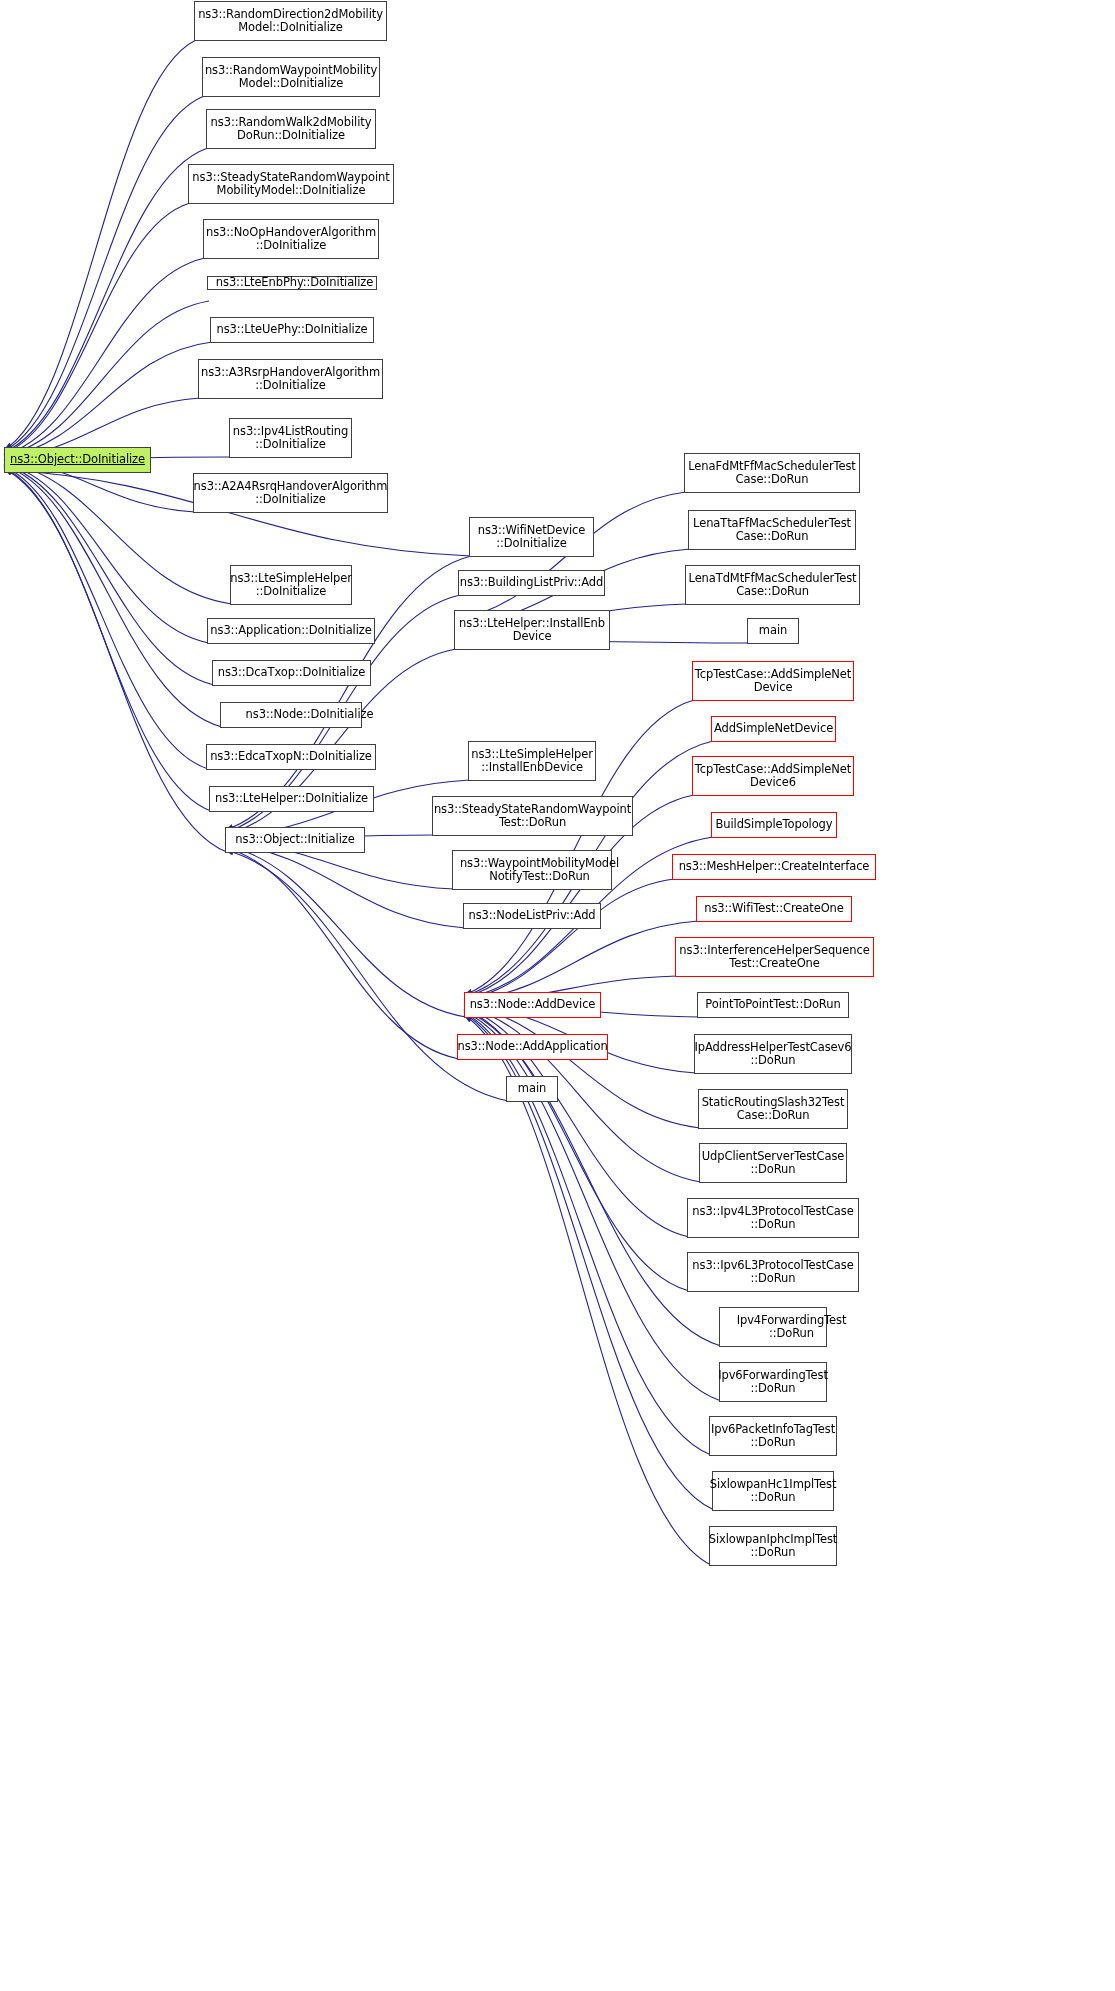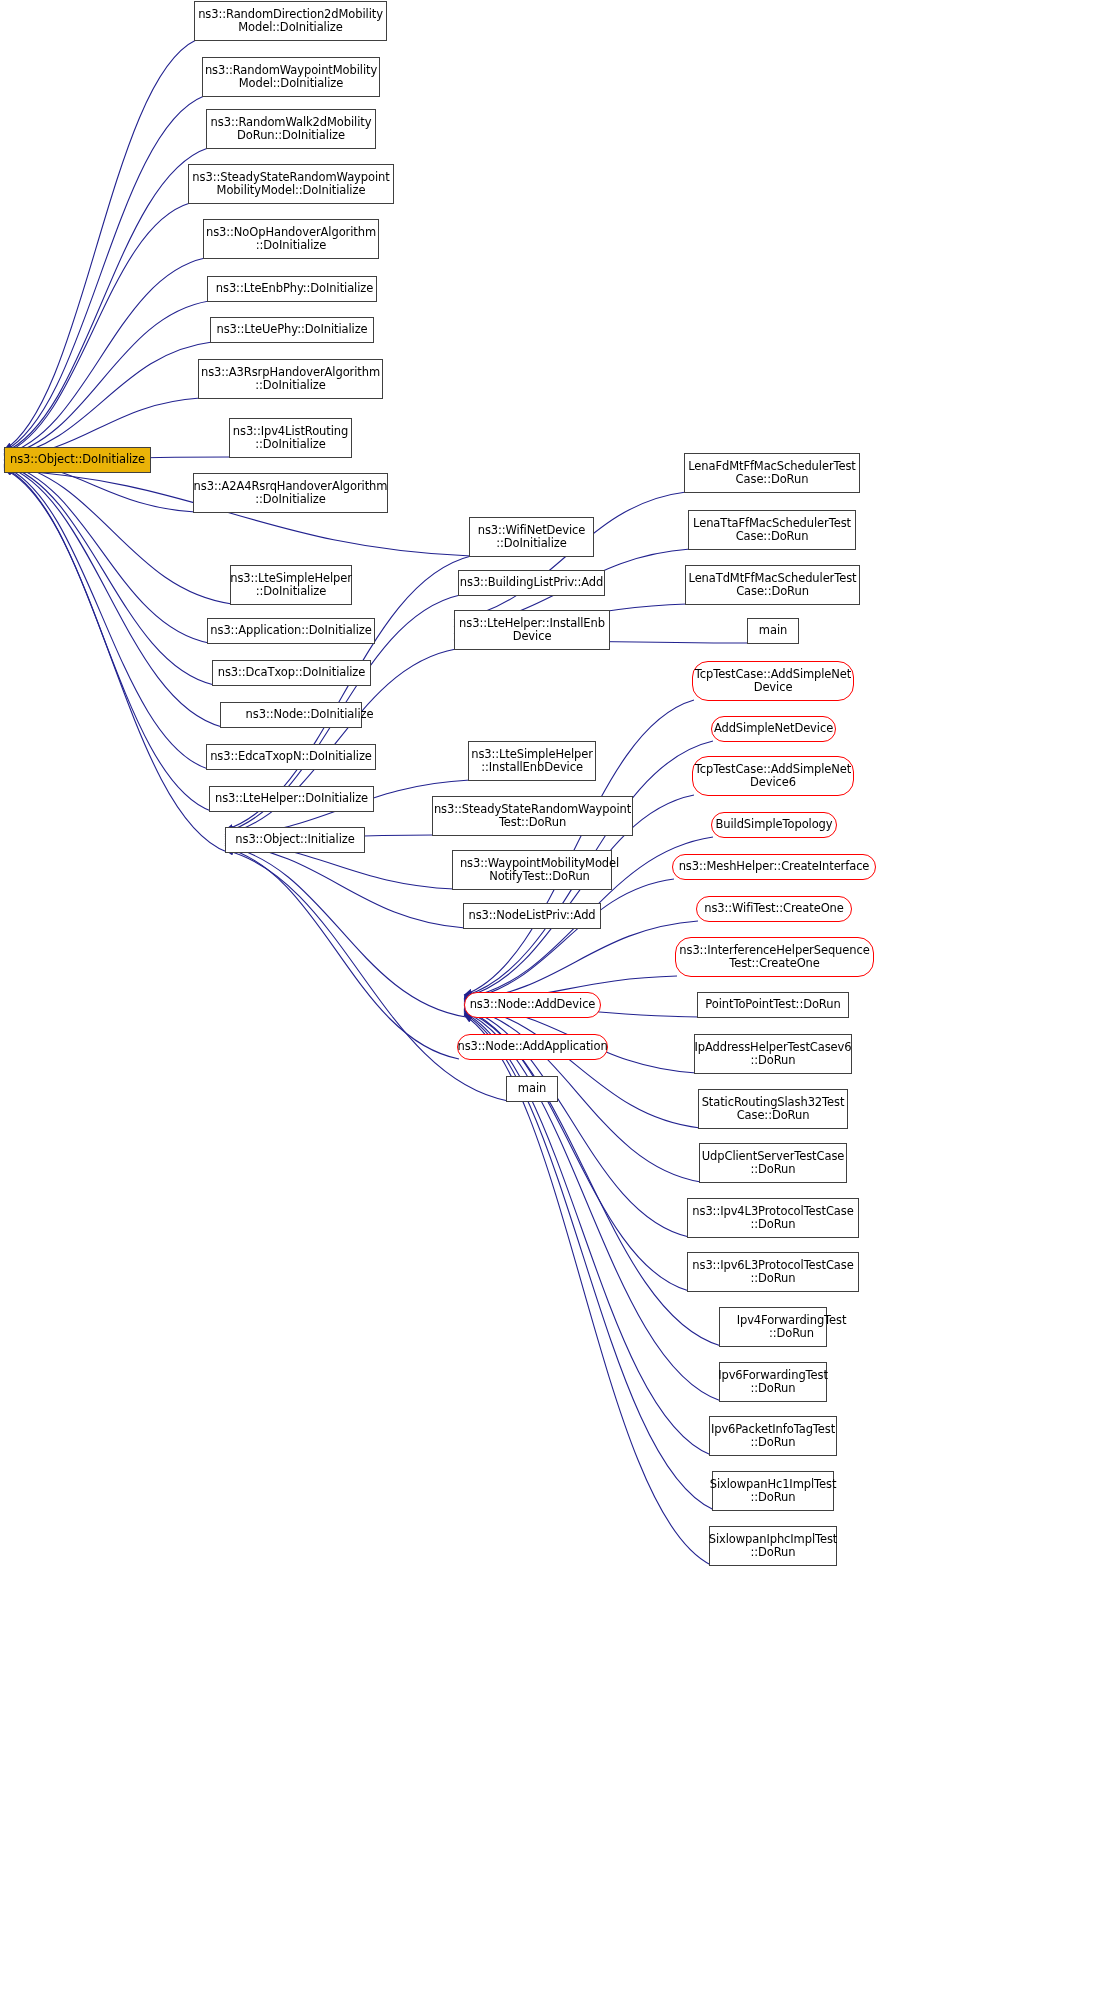--- a/index.html
+++ b/index.html
@@ -28,22 +28,22 @@
     background:#ffffff;
     border:1px solid #404040;
     font-size:11.5px;
     line-height:13.5px;
     color:#000000;
     letter-spacing:-0.1px;
     padding:1px 3px;
     white-space:pre-line;
     z-index:3;
   }
-  .node.red{ border-color:#ff0000;border-radius:16px; }
-  .node.current{ background:#eab308; border-color:#404040; }
+  .node.red{ border-color:#ff0000; }
+  .node.current{ background:#bef264; border-color:#404040;text-decoration:underline; }
 </style>
 </head>
 <body>
 
 <div id="graph">
   <svg id="edges" viewBox="0 0 1115 1991" xmlns="http://www.w3.org/2000/svg">
     <defs>
       <marker id="arrowhead" markerWidth="9" markerHeight="7" refX="8.5" refY="3.5" orient="auto" markerUnits="userSpaceOnUse">
         <polygon points="0 0, 9 3.5, 0 7" fill="#22228f"></polygon>
       </marker>
@@ -106,21 +106,21 @@
       <div class="node" style="left: 194px; top: 1px; width: 193px; height: 40px;">ns3::RandomDirection2dMobility
 Model::DoInitialize</div>
       <div class="node" style="left: 202px; top: 57px; width: 178px; height: 40px;">ns3::RandomWaypointMobility
 Model::DoInitialize</div>
       <div class="node" style="left: 206px; top: 109px; width: 170px; height: 40px;">ns3::RandomWalk2dMobility
 DoRun::DoInitialize</div>
       <div class="node" style="left: 188px; top: 164px; width: 206px; height: 40px;">ns3::SteadyStateRandomWaypoint
 MobilityModel::DoInitialize</div>
       <div class="node" style="left: 203px; top: 219px; width: 176px; height: 40px;">ns3::NoOpHandoverAlgorithm
 ::DoInitialize</div>
-      <div class="node" style="left: 207px; top: 276px; width: 170px; height: 26px; padding-left: 8px;">ns3::LteEnbPhy::DoInitialize</div>
+      <div class="node" style="left: 207px; top: 276px; width: 170px; height: 14px; padding-left: 8px;">ns3::LteEnbPhy::DoInitialize</div>
       <div class="node" style="left: 210px; top: 317px; width: 164px; height: 26px;">ns3::LteUePhy::DoInitialize</div>
       <div class="node" style="left: 198px; top: 359px; width: 185px; height: 40px;">ns3::A3RsrpHandoverAlgorithm
 ::DoInitialize</div>
       <div class="node" style="left: 229px; top: 418px; width: 123px; height: 40px;">ns3::Ipv4ListRouting
 ::DoInitialize</div>
       <div class="node" style="left: 193px; top: 473px; width: 195px; height: 40px;">ns3::A2A4RsrqHandoverAlgorithm
 ::DoInitialize</div>
       <div class="node" style="left: 230px; top: 565px; width: 122px; height: 40px;">ns3::LteSimpleHelper
 ::DoInitialize</div>
       <div class="node" style="left: 207px; top: 618px; width: 168px; height: 26px;">ns3::Application::DoInitialize</div>

